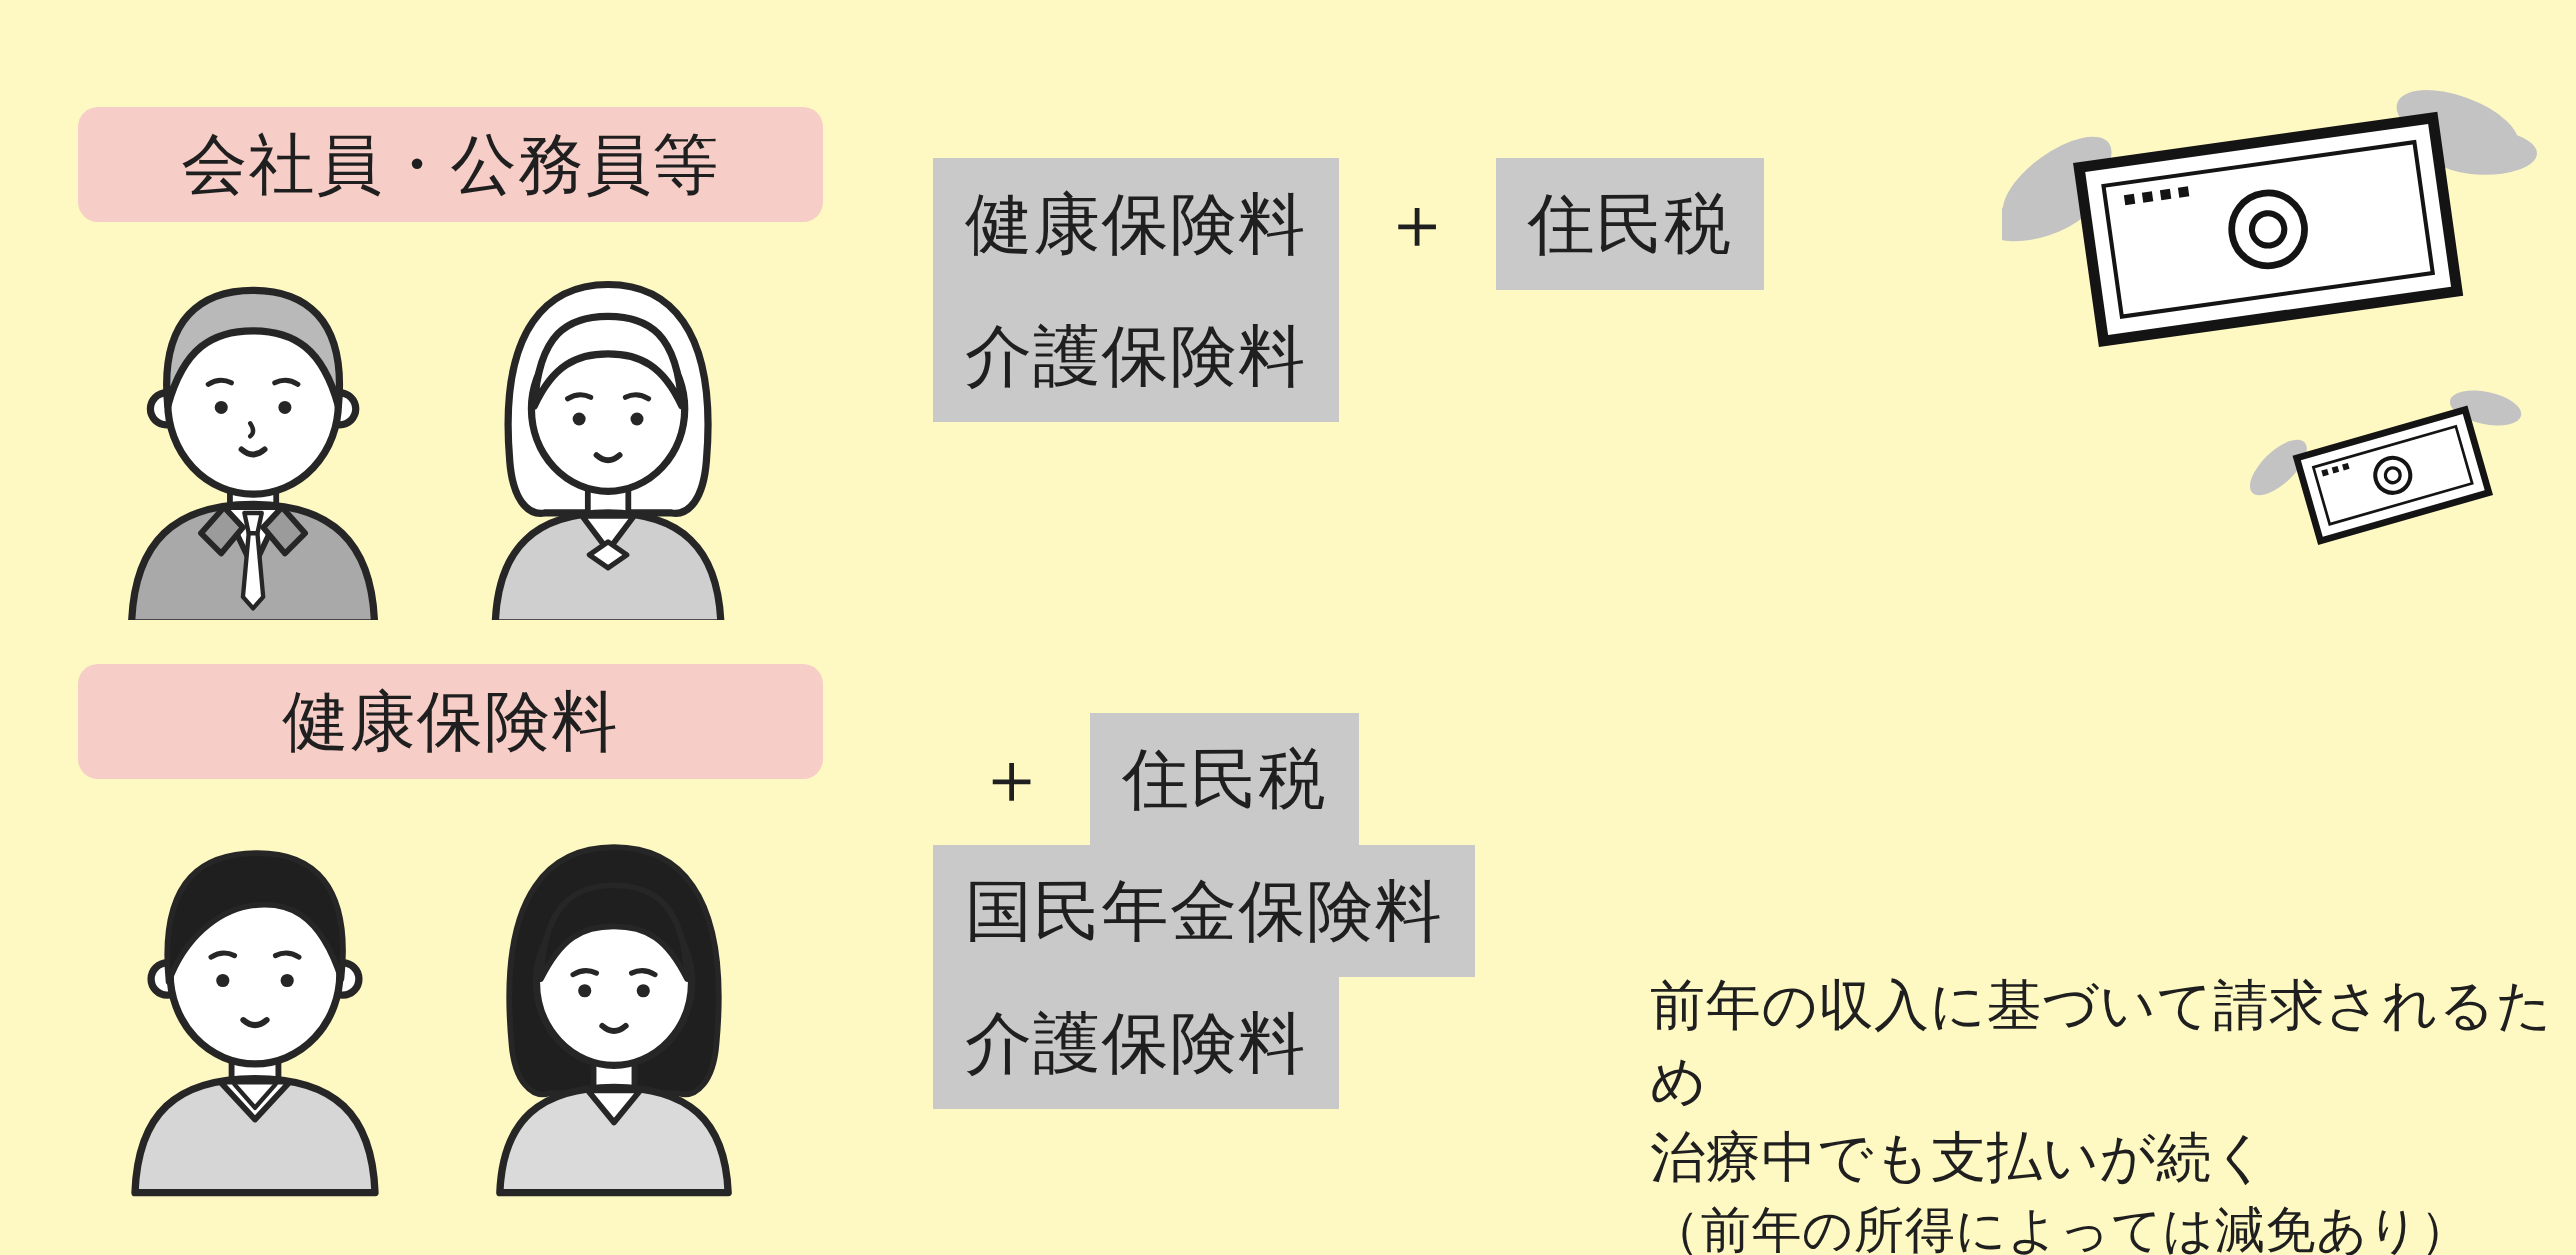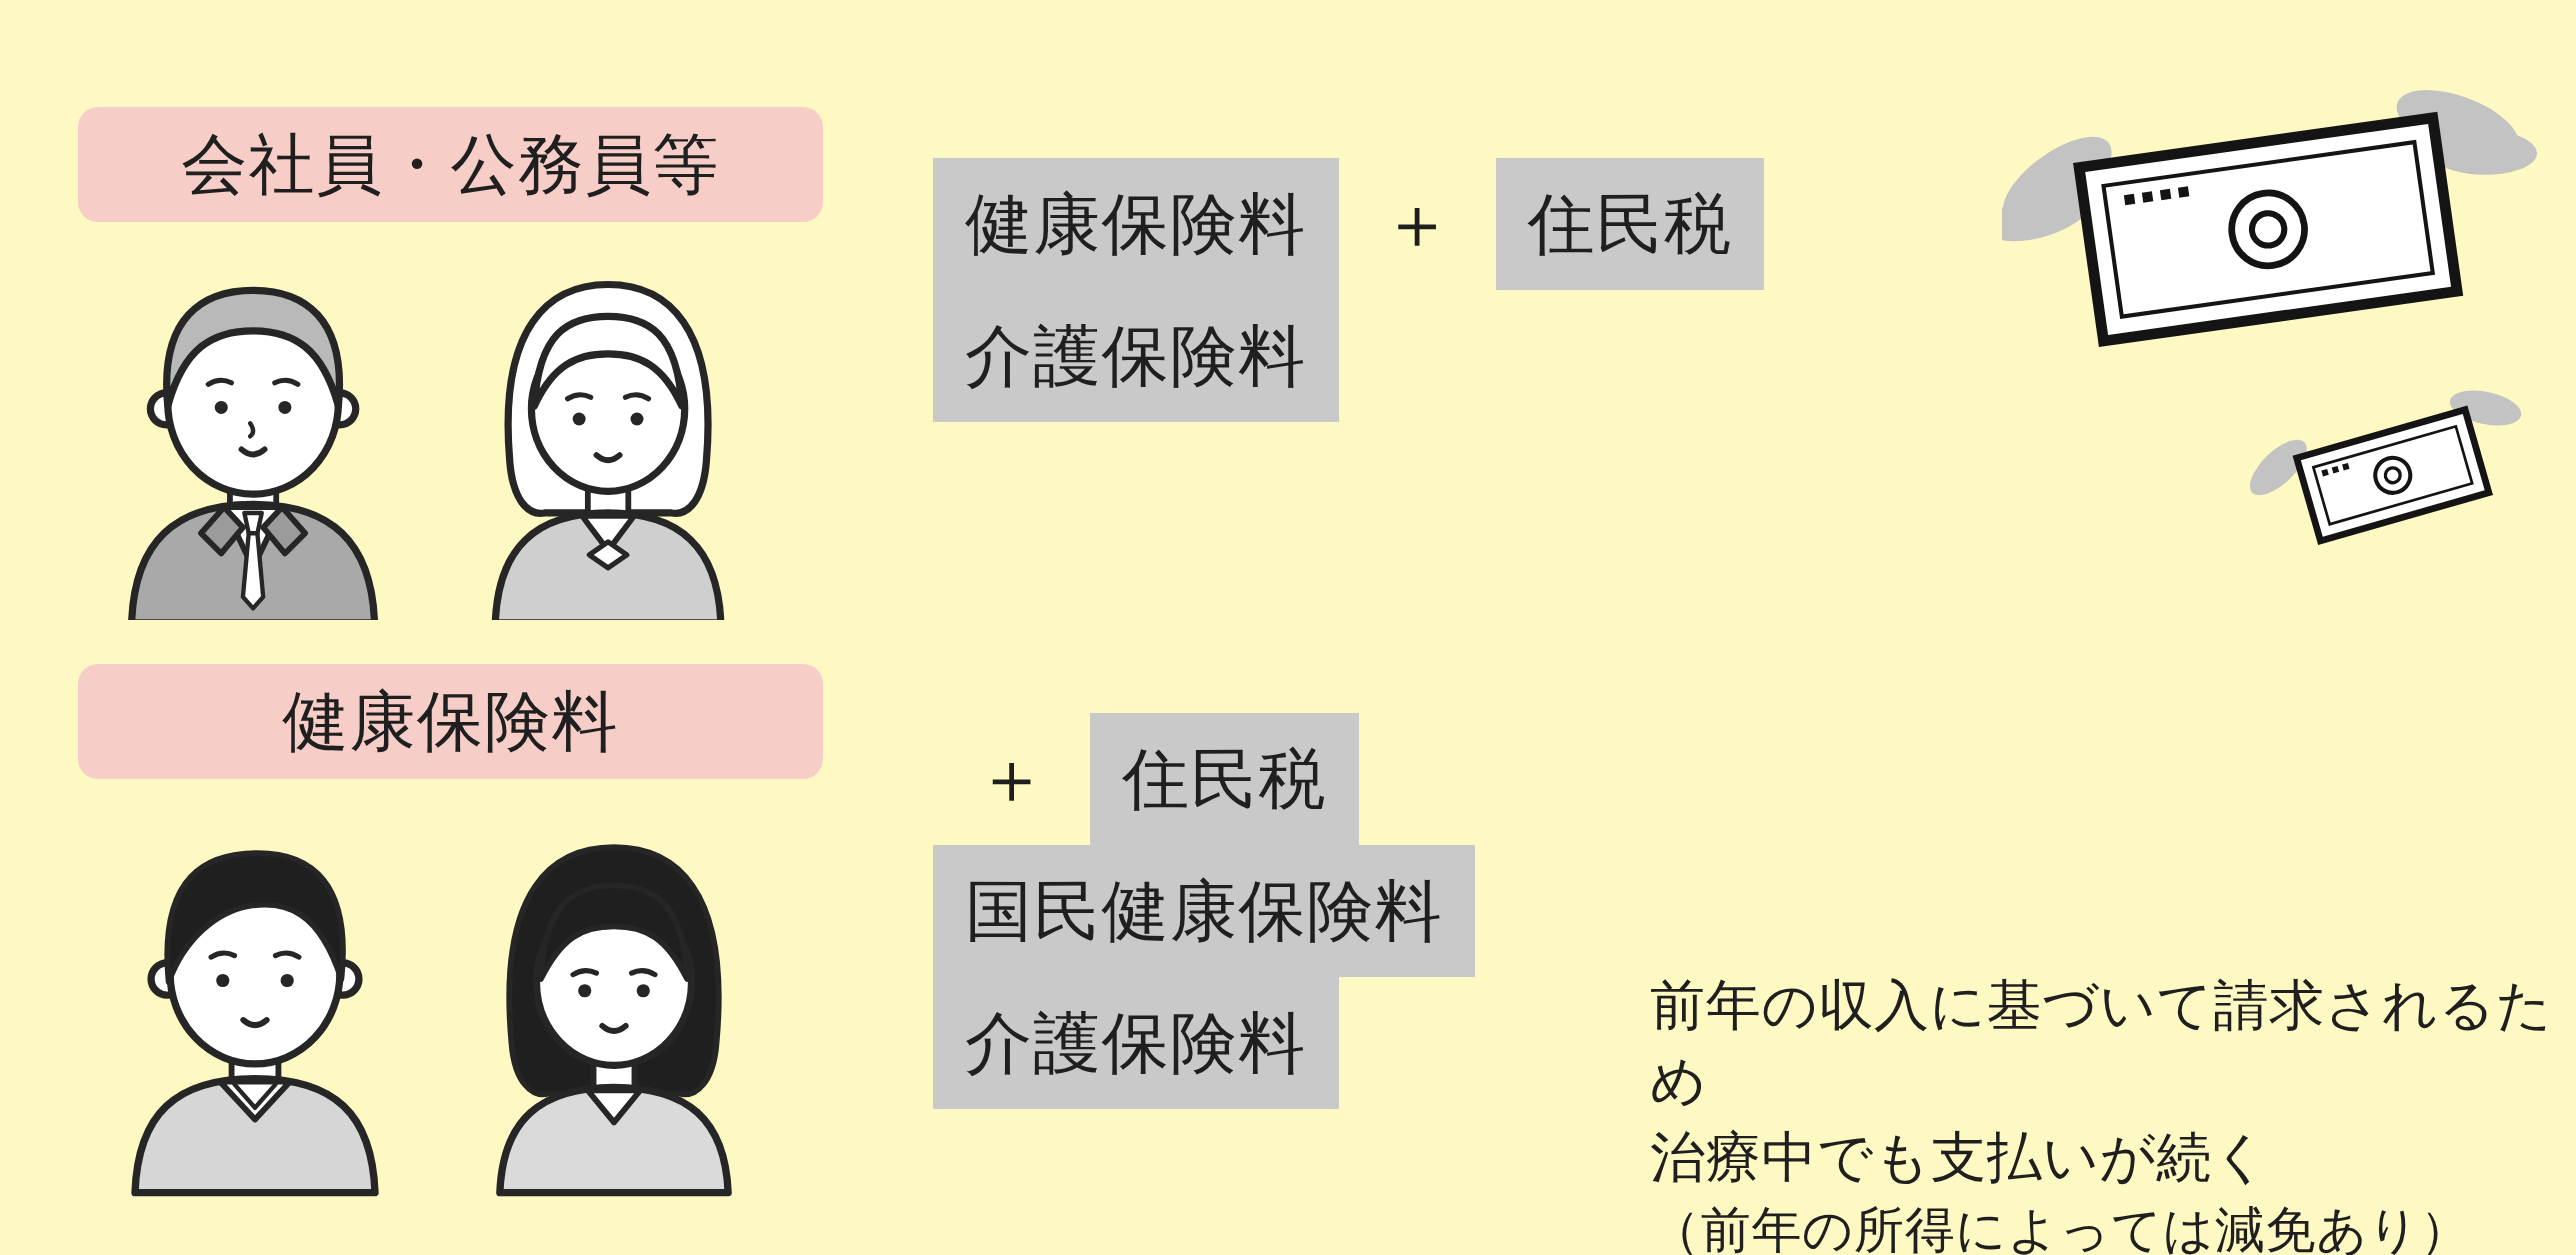--- a/index.html
+++ b/index.html
@@ -139,21 +139,21 @@
         <path d="M102 148 Q110 155 118 148" fill="none" stroke-width="4"></path>
       </g>
     </svg>
   </div>
 
   <div class="boxcol" id="self-boxes">
     <div class="boxrow">
       <div class="plus">＋</div>
       <div class="gray-box">住民税</div>
     </div>
-    <div class="gray-box">国民健康保険料</div>
+    <div class="gray-box">国民年金保険料</div>
     <div class="gray-box">介護保険料</div>
   </div>
 
   <svg class="money" viewBox="0 0 800 820">
 
     <g transform="translate(395,300) rotate(-8)">
       <g fill="#c3c3c3">
         <ellipse cx="-300" cy="-115" rx="95" ry="42" transform="rotate(-28 -300 -115)"></ellipse>
         <ellipse cx="-330" cy="-70" rx="82" ry="34" transform="rotate(-10 -330 -70)"></ellipse>
         <ellipse cx="300" cy="-115" rx="95" ry="42" transform="rotate(28 300 -115)"></ellipse>

